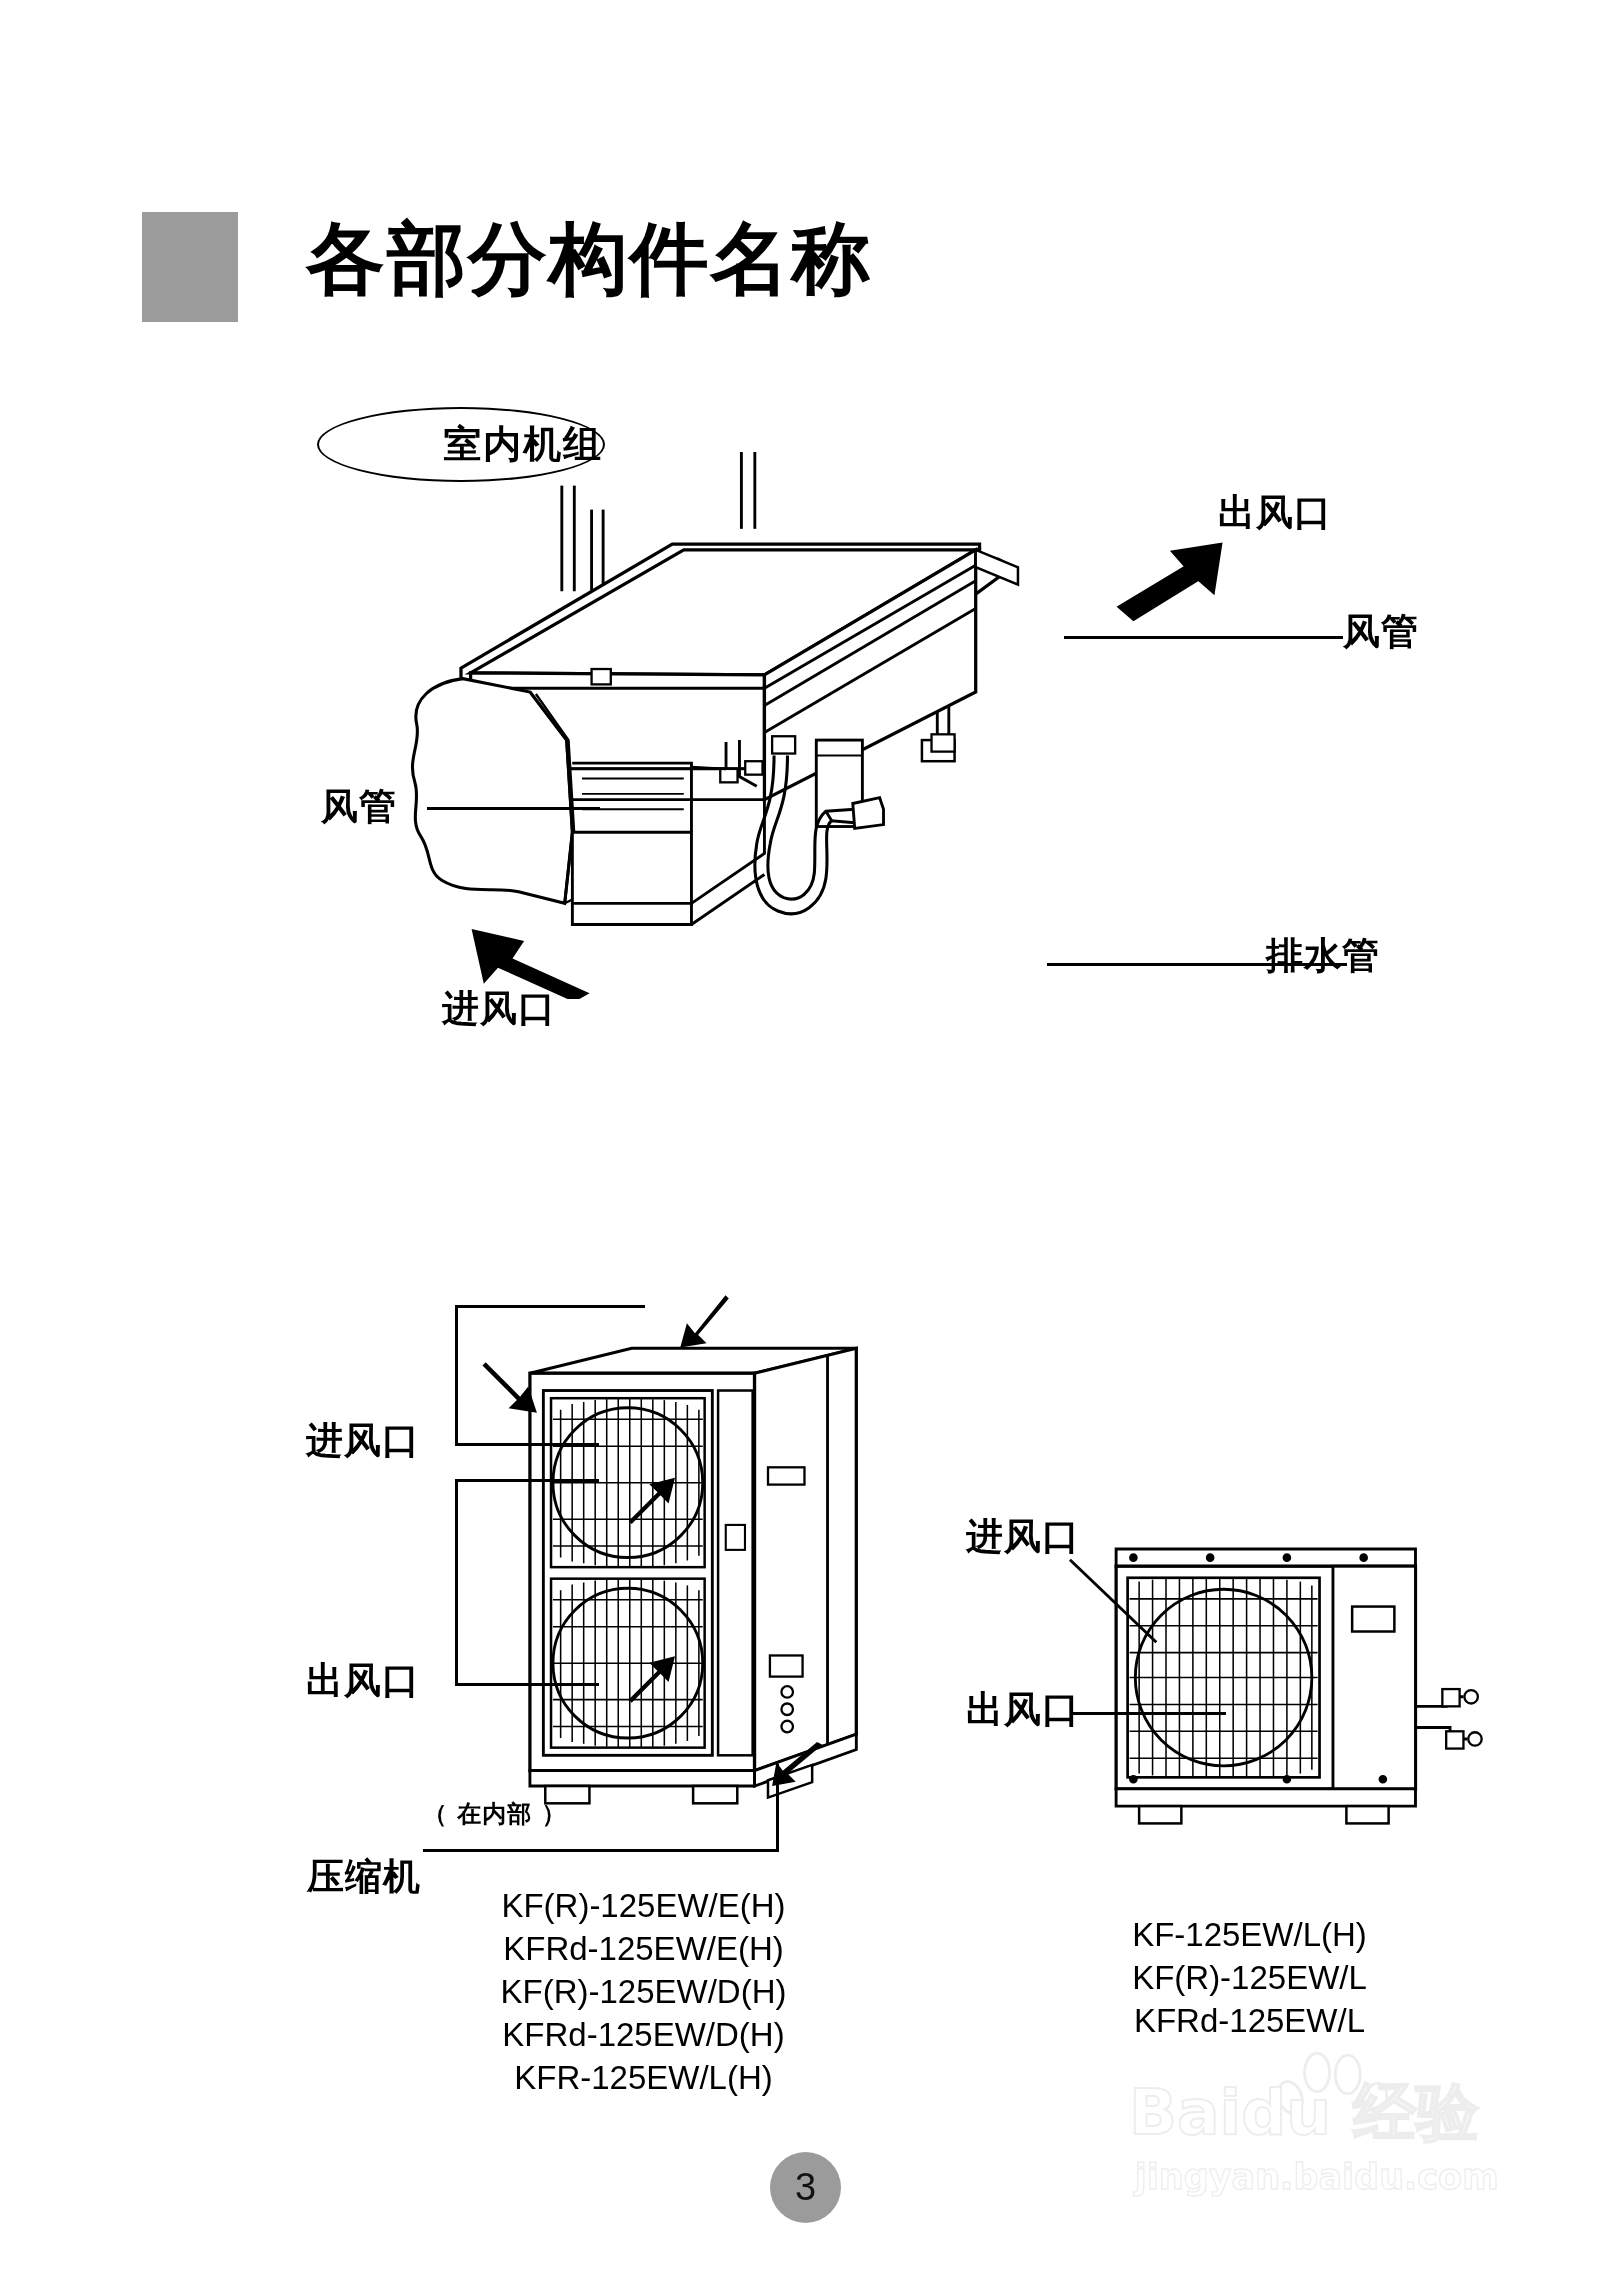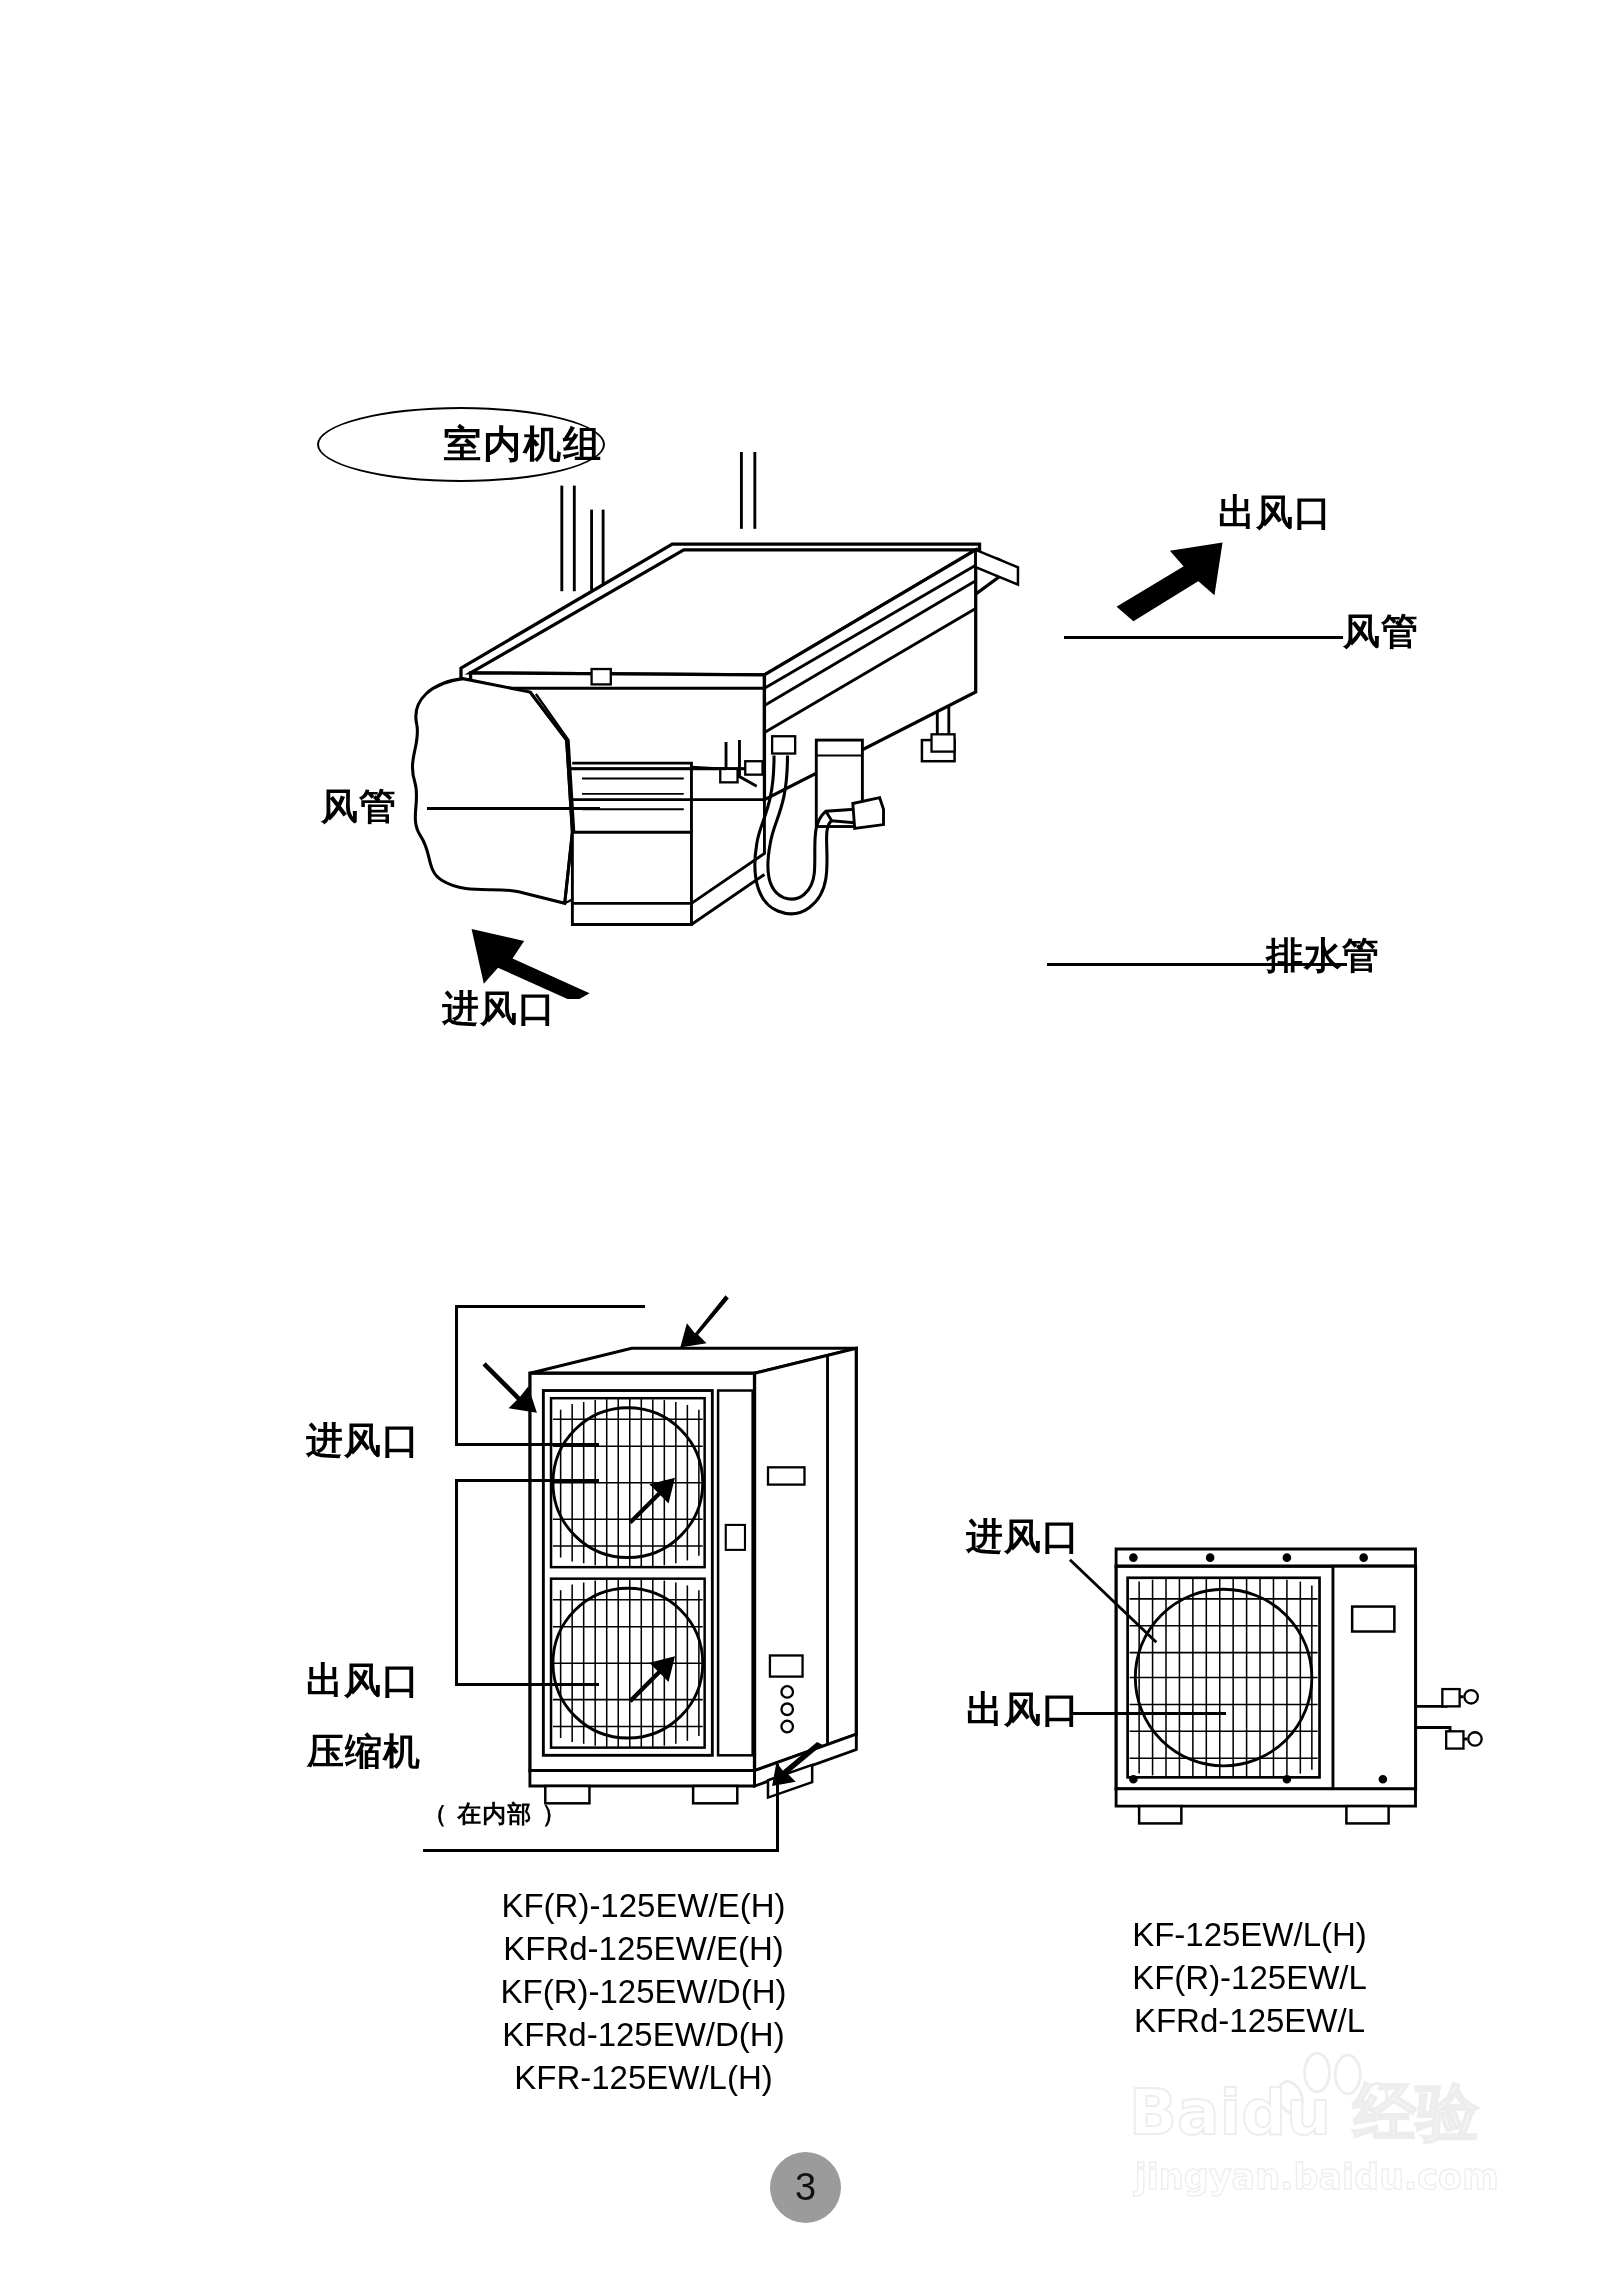--- a/index.html
+++ b/index.html
@@ -150,20 +150,24 @@
   }
 
   svg { display: block; }
   .dg { position: absolute; }
 </style>
 </head>
 <body>
 
 <div id="page">
 
+  <div class="header">
+    <div class="header-swatch"></div>
+    <div class="header-title">各部分构件名称</div>
+  </div>
 
   <div class="oval-badge" id="badge-indoor">
     <span>室内机组</span>
   </div>
 
   <div class="dg" style="left:403px; top:452px; width:865px; height:653px;">
     <svg width="865" height="653" viewBox="0 0 900 680" fill="none" stroke="#000" stroke-width="3">
 
       <line x1="165" y1="35" x2="165" y2="145"></line>
       <line x1="178" y1="35" x2="178" y2="145"></line>
@@ -363,21 +367,21 @@
     <svg width="67" height="67" viewBox="0 0 70 70">
       <path d="M 6 8 L 42 44 L 50 34 L 58 58 L 32 54 L 40 46 L 4 10 Z" fill="#000" stroke="#000" stroke-width="2"></path>
     </svg>
   </div>
 
   <div class="leader" style="left:455px; top:1683px; width:144px;"></div>
   <div class="leader-v" style="left:455px; top:1479px; height:206px;"></div>
   <div class="leader" style="left:455px; top:1479px; width:144px;"></div>
   <div class="callout" style="left:306px; top:1662px;">出风口</div>
 
-  <div class="callout" style="left:307px; top:1733px;font-family:Liberation Serif, serif;">压缩机</div>
+  <div class="callout" style="left:307px; top:1858px;font-family:Liberation Serif, serif;">压缩机</div>
   <div class="callout small" style="left:423px; top:1802px;">（ 在内部 ）</div>
   <div class="leader" style="left:423px; top:1849px; width:355px;"></div>
   <div class="leader-v" style="left:776px; top:1764px; height:88px;"></div>
   <div class="dg" style="left:769px; top:1741px; width:58px; height:48px;">
     <svg width="58" height="48" viewBox="0 0 60 50">
       <path d="M 54 4 L 18 34 L 26 42 L 4 46 L 8 24 L 14 32 L 50 2 Z" fill="#000" stroke="#000" stroke-width="1.6"></path>
     </svg>
   </div>
 
   <div class="model-list" style="left:480px; top:1885px; width:327px;">

